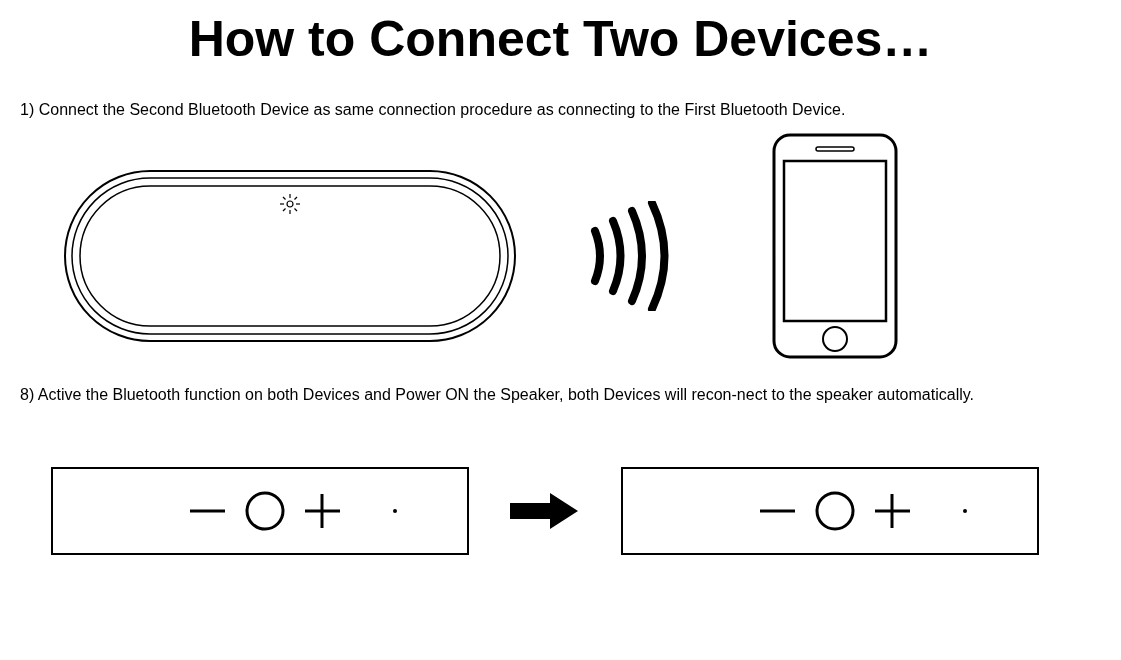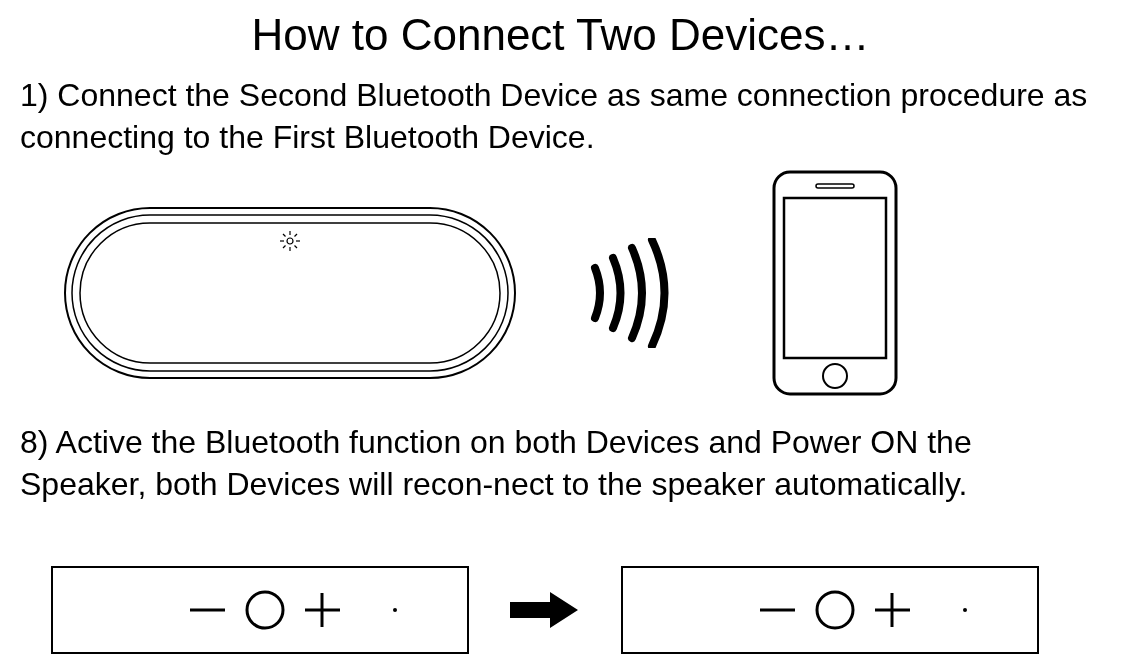--- a/index.html
+++ b/index.html
@@ -5,27 +5,27 @@
     * { box-sizing: border-box; margin: 0; padding: 0; }
     body {
       width: 1121px;
       height: 660px;
       font-family: Arial, Helvetica, sans-serif;
       background: #fff;
       color: #000;
       padding: 10px 20px;
     }
     .title {
-      font-size: 44px;
-      font-weight: normal;
+      font-size: 50px;
+      font-weight: bold;
       text-align: center;
-      margin-bottom: 15px;
+      margin-bottom: 32px;
     }
     .step-text {
-      font-size: 32px;
+      font-size: 16px;
       line-height: 1.3;
       margin-bottom: 10px;
     }
     .diagram-row {
       display: flex;
       align-items: center;
       margin-bottom: 20px;
     }
     .speaker-top {
       margin-left: 40px;

